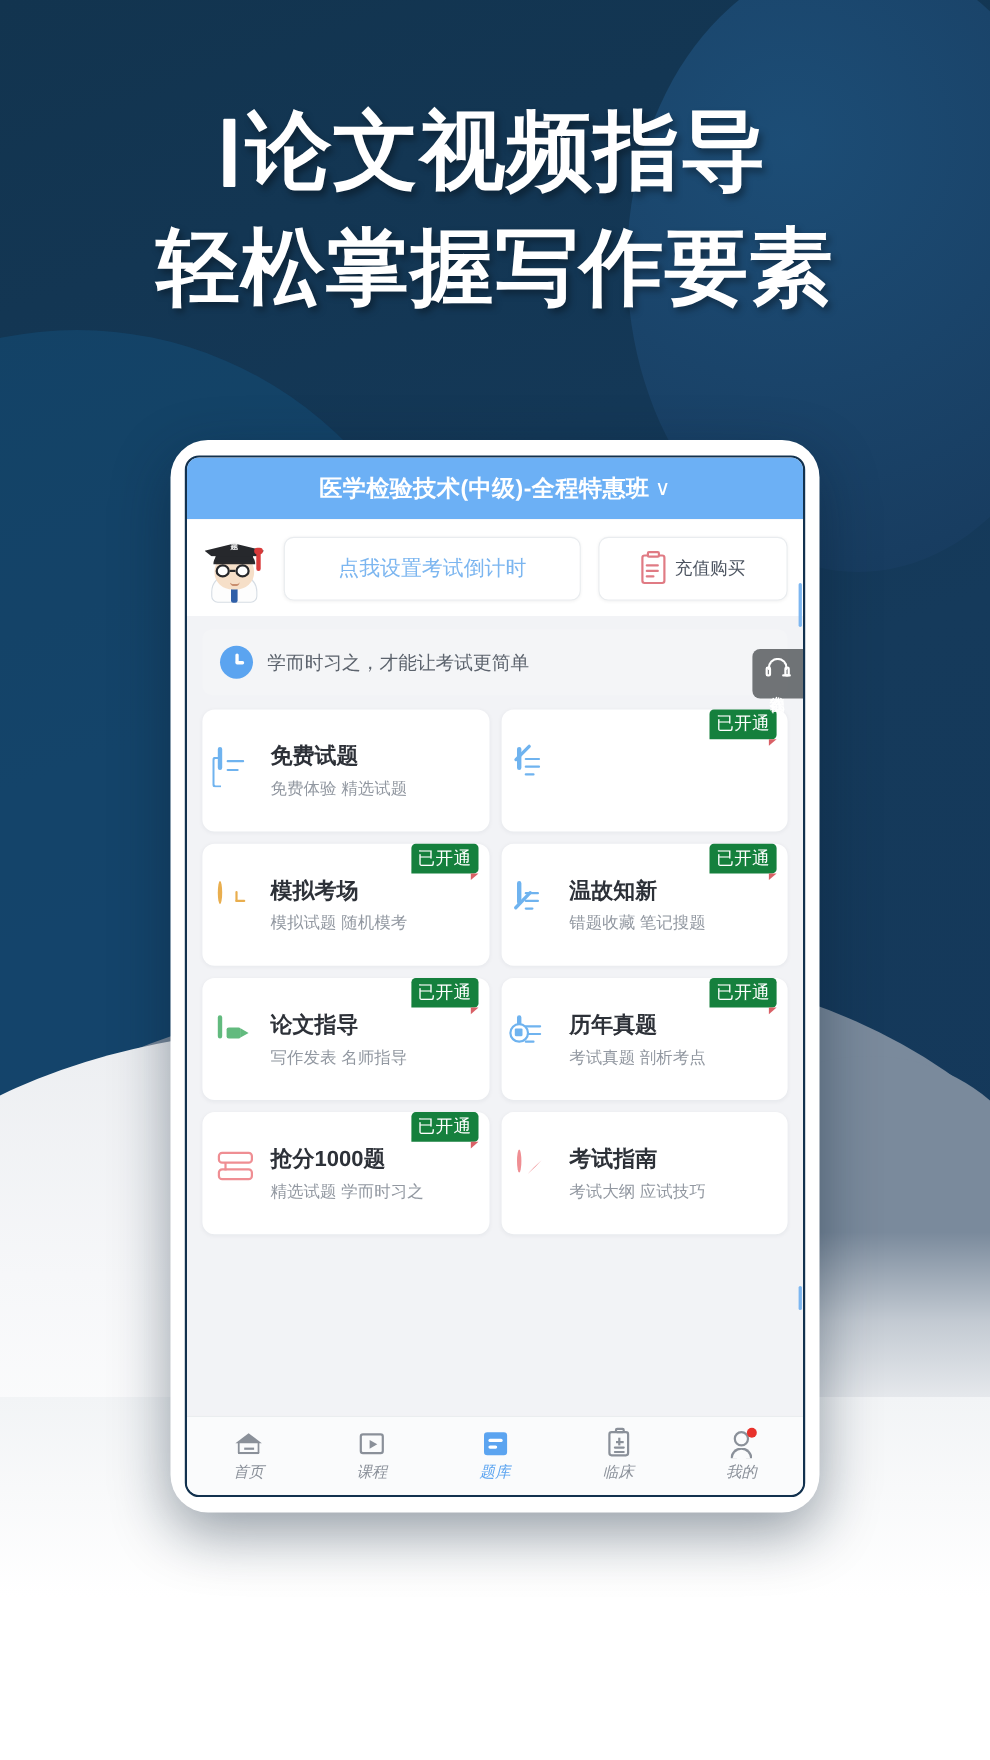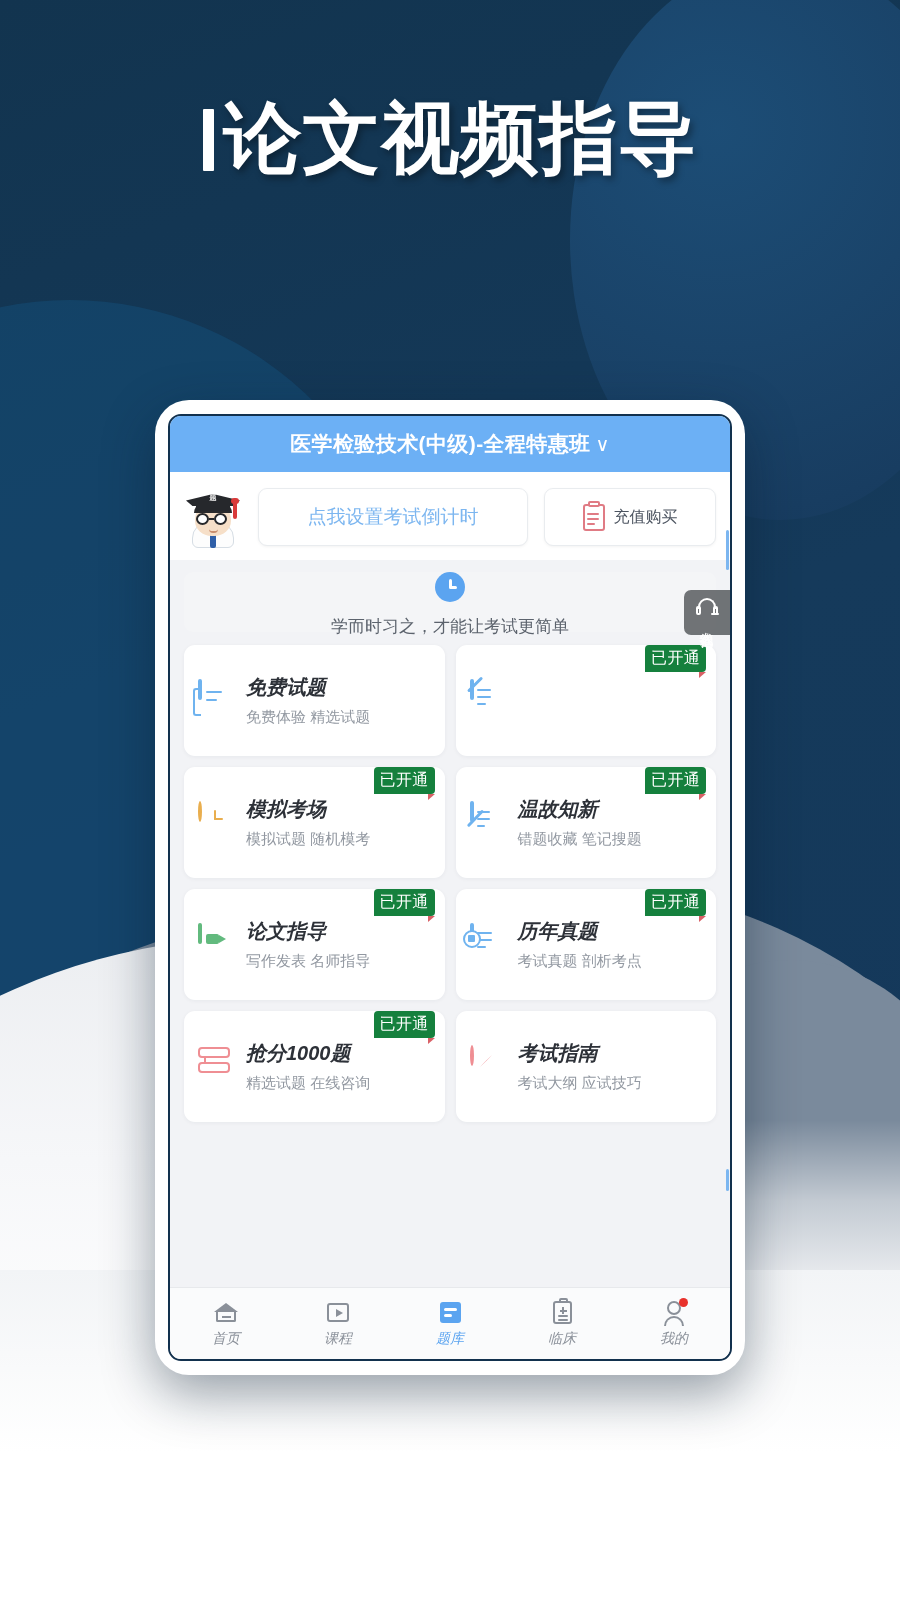--- a/index.html
+++ b/index.html
@@ -170,21 +170,21 @@
   }
   .ic-clipboard .ln { position:absolute; left:4px; height:2px; background:#e07b84; border-radius:1px; }
   .ic-clipboard .l1 { top:9px; width:12px; }
   .ic-clipboard .l2 { top:14px; width:12px; }
   .ic-clipboard .l3 { top:19px; width:8px; }
 
   
   .notice {
     margin:12px 14px 0 14px; height:60px;
     background:#f4f5f7; border-radius:9px;
-    display:flex; align-items:center; gap:13px; padding:0 16px;flex-direction:column;
+    display:flex; align-items:center; gap:13px; padding:0 16px;
   }
   .ic-clock-blue {
     width:30px; height:30px; border-radius:50%; background:#5ba4f0;
     position:relative; flex:0 0 30px;
   }
   .ic-clock-blue::before {
     content:""; position:absolute; left:14px; top:7px; width:2.5px; height:9px;
     background:#fff; border-radius:2px;
   }
   .ic-clock-blue::after {
@@ -199,21 +199,21 @@
     display:grid; grid-template-columns:1fr 1fr; gap:11px;
   }
   .card {
     background:#fff; border-radius:11px; height:111px;
     position:relative; display:flex; align-items:center; gap:12px;
     padding:0 14px;
     box-shadow:0 1px 4px rgba(20,30,50,.05);
   }
   .card-ic { flex:0 0 36px; height:40px; position:relative; }
   .card-txt { display:flex; flex-direction:column; gap:7px; min-width:0; }
-  .card-title { font-size:20px; font-weight:bold; color:#2d3138; white-space:nowrap;font-style:italic; }
+  .card-title { font-size:20px; font-weight:bold; color:#2d3138; white-space:nowrap; }
   .card-sub { font-size:15px; color:#9298a1; white-space:nowrap; }
   .badge {
     position:absolute; right:10px; top:0;
     background:#15803d; color:#fff; font-size:16px;
     padding:2.5px 6px 3px 6px; border-radius:4px 4px 4px 0;
     letter-spacing:.3px;
   }
   .badge::after {
     content:""; position:absolute; right:-0px; bottom:-6px;
     border-left:7px solid #d96066; border-bottom:6px solid transparent;
@@ -332,20 +332,21 @@
   <div class="blob-bl"></div>
   <div class="wave-gray"></div>
   <div class="circle-gray"></div>
   <div class="bottom-white-fade"></div>
   <div class="wave-white"></div>
   <div class="bottom-white"></div>
 </div>
 
 <div class="headline">
   <div class="hl-line hl1"><span class="hl-bar"></span><span>论文视频指导</span></div>
+  <div class="hl-line hl2">轻松掌握写作要素</div>
 </div>
 
 <div class="phone">
   <div class="screen">
 
     <div class="app-header">
       <span>医学检验技术(中级)-全程特惠班</span>
       <span class="chev">∨</span>
     </div>
 
@@ -458,21 +459,21 @@
           </span>
           <span class="badge">已开通</span>
         </div>
 
         <div class="card">
           <span class="card-ic">
             <span class="i-books"><i class="bk b1"></i><i class="bk b2"></i></span>
           </span>
           <span class="card-txt">
             <span class="card-title">抢分1000题</span>
-            <span class="card-sub">精选试题 在线咨询</span>
+            <span class="card-sub">精选试题 学而时习之</span>
           </span>
           <span class="badge">已开通</span>
         </div>
 
         <div class="card">
           <span class="card-ic">
             <span class="i-compass"></span>
           </span>
           <span class="card-txt">
             <span class="card-title">考试指南</span>

